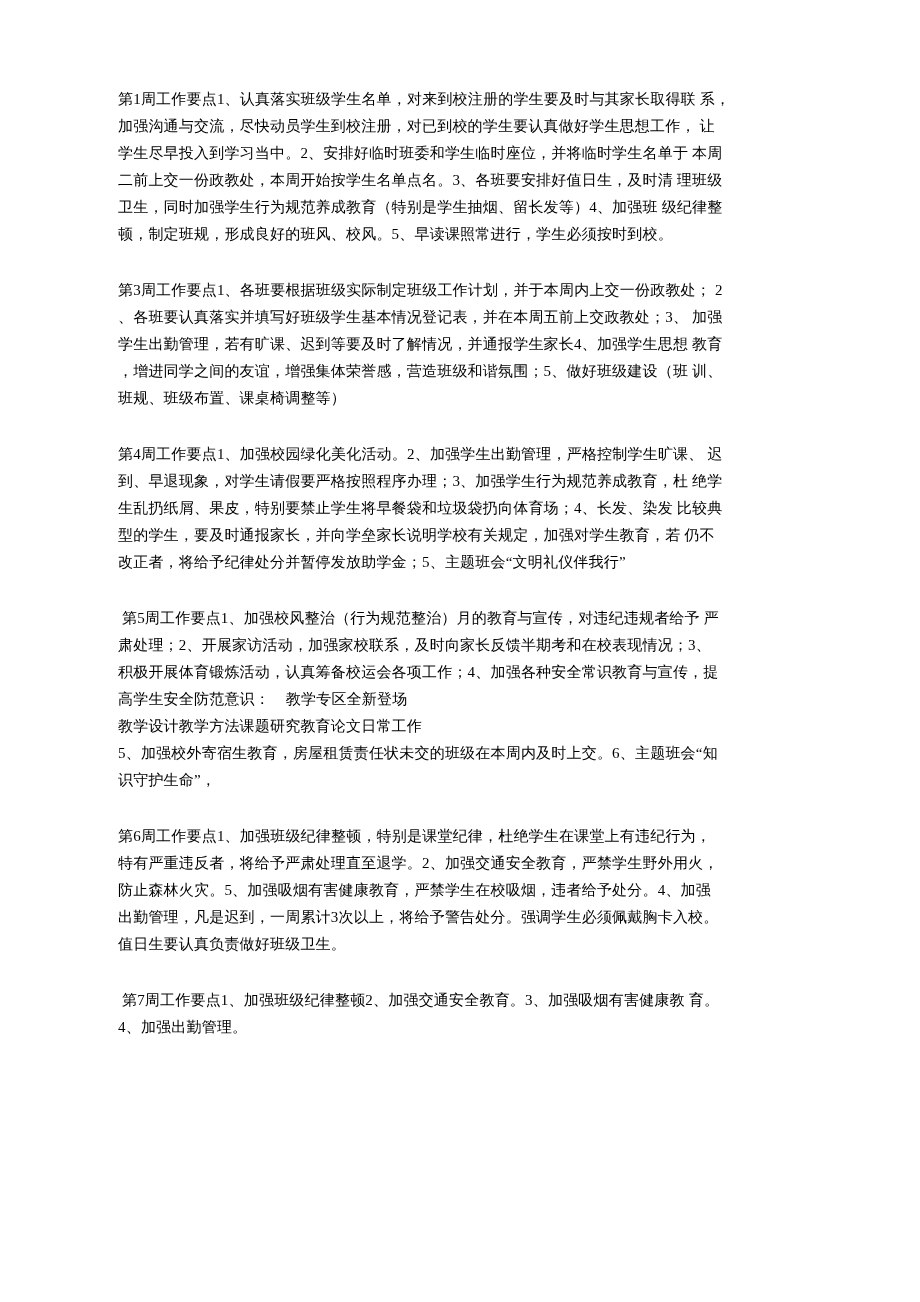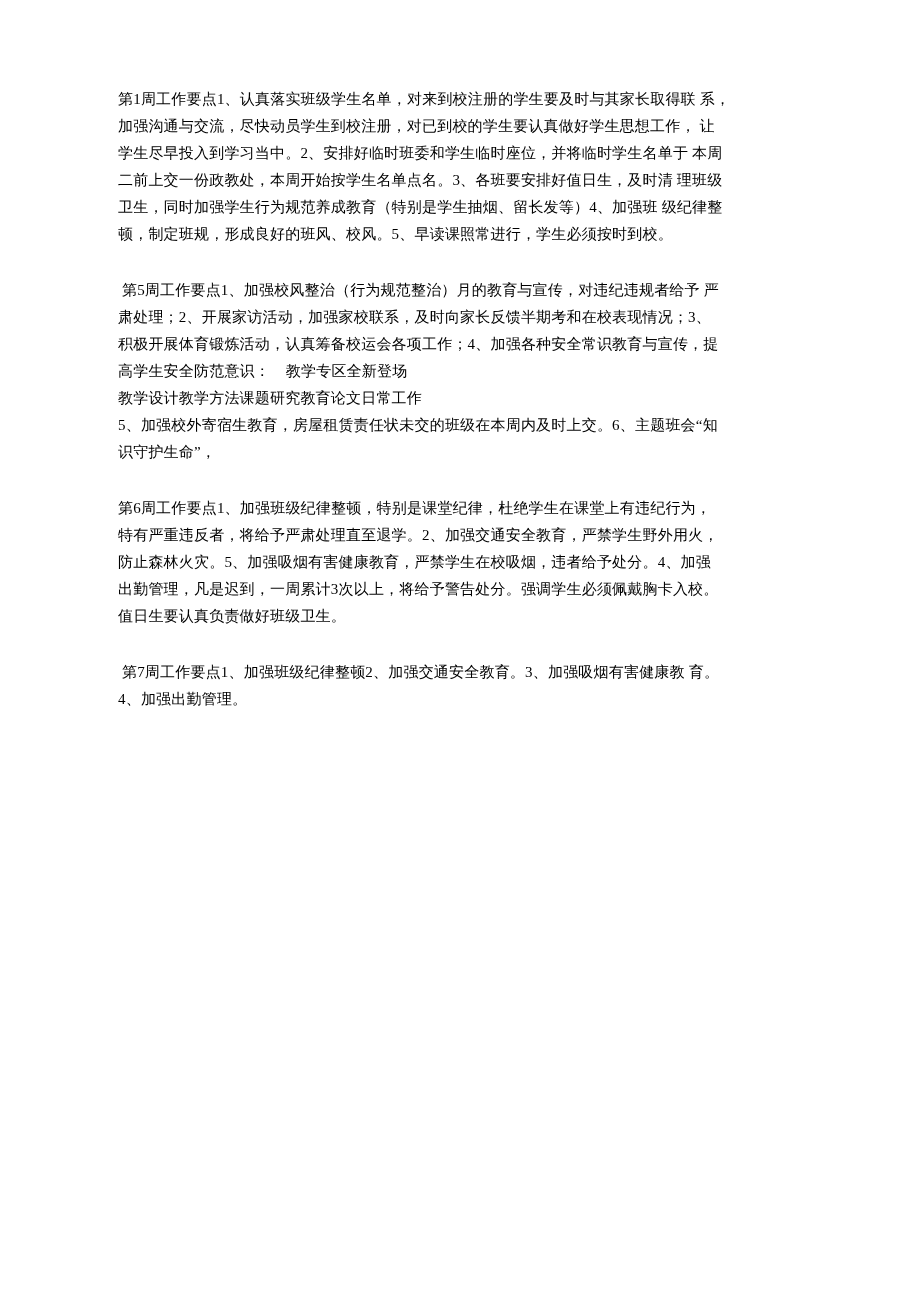--- a/index.html
+++ b/index.html
@@ -35,21 +35,31 @@
 
 <div class="doc-page">
   <p class="doc-paragraph">第1周工作要点1、认真落实班级学生名单，对来到校注册的学生要及时与其家长取得联 系，
 加强沟通与交流，尽快动员学生到校注册，对已到校的学生要认真做好学生思想工作， 让
 学生尽早投入到学习当中。2、安排好临时班委和学生临时座位，并将临时学生名单于 本周
 二前上交一份政教处，本周开始按学生名单点名。3、各班要安排好值日生，及时清 理班级
 卫生，同时加强学生行为规范养成教育（特别是学生抽烟、留长发等）4、加强班 级纪律整
 顿，制定班规，形成良好的班风、校风。5、早读课照常进行，学生必须按时到校。</p>
 
 
+  <p class="doc-paragraph">第3周工作要点1、各班要根据班级实际制定班级工作计划，并于本周内上交一份政教处； 2
+、各班要认真落实并填写好班级学生基本情况登记表，并在本周五前上交政教处；3、 加强
+学生出勤管理，若有旷课、迟到等要及时了解情况，并通报学生家长4、加强学生思想 教育
+，增进同学之间的友谊，增强集体荣誉感，营造班级和谐氛围；5、做好班级建设（班 训、
+班规、班级布置、课桌椅调整等）</p>
 
+  <p class="doc-paragraph">第4周工作要点1、加强校园绿化美化活动。2、加强学生出勤管理，严格控制学生旷课、 迟
+到、早退现象，对学生请假要严格按照程序办理；3、加强学生行为规范养成教育，杜 绝学
+生乱扔纸屑、果皮，特别要禁止学生将早餐袋和垃圾袋扔向体育场；4、长发、染发 比较典
+型的学生，要及时通报家长，并向学垒家长说明学校有关规定，加强对学生教育，若 仍不
+改正者，将给予纪律处分并暂停发放助学金；5、主题班会“文明礼仪伴我行”</p>
 
   <p class="doc-paragraph"> 第5周工作要点1、加强校风整治（行为规范整治）月的教育与宣传，对违纪违规者给予 严
 肃处理；2、开展家访活动，加强家校联系，及时向家长反馈半期考和在校表现情况；3、
 积极开展体育锻炼活动，认真筹备校运会各项工作；4、加强各种安全常识教育与宣传，提
 高学生安全防范意识：    教学专区全新登场
 教学设计教学方法课题研究教育论文日常工作
 5、加强校外寄宿生教育，房屋租赁责任状未交的班级在本周内及时上交。6、主题班会“知
 识守护生命”，</p>
 
   <p class="doc-paragraph">第6周工作要点1、加强班级纪律整顿，特别是课堂纪律，杜绝学生在课堂上有违纪行为，

